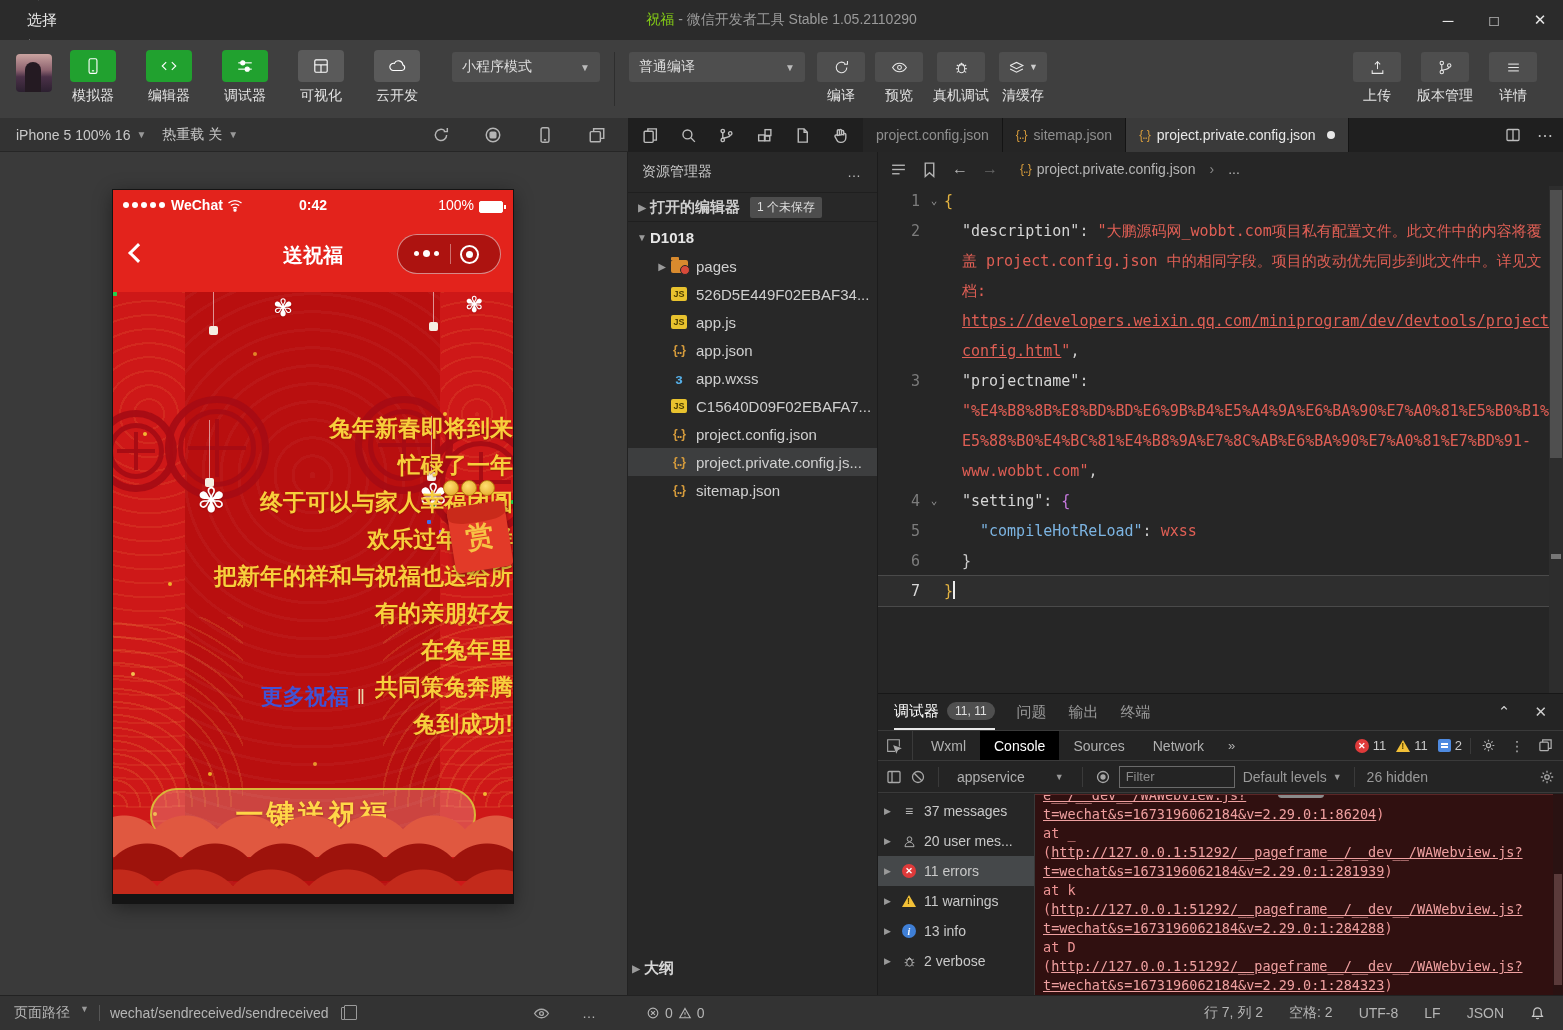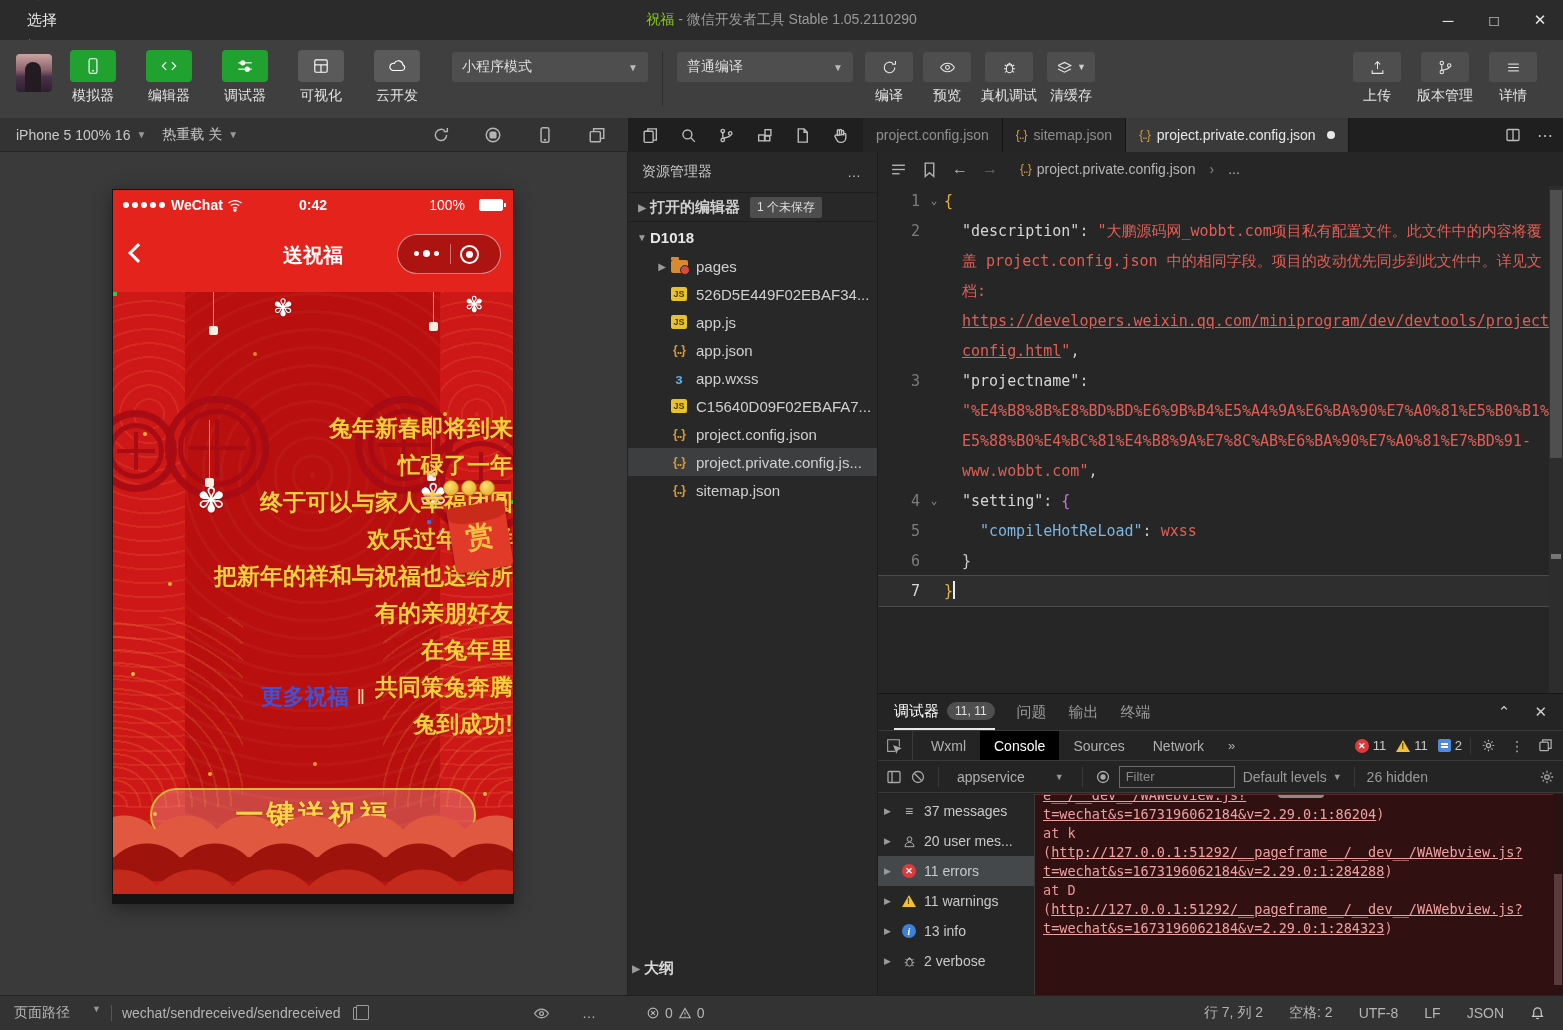--- a/index.html
+++ b/index.html
@@ -27,21 +27,21 @@
   #tb-nav{display:flex;gap:18px;margin-left:64px;padding-top:10px;}
   .tbn{display:flex;flex-direction:column;align-items:center;width:58px;gap:5px;}
   .tbn .tile{width:46px;height:32px;border-radius:4px;display:flex;align-items:center;justify-content:center;color:#fff;}
   .tbn .tile svg{width:18px;height:18px;fill:none;stroke:#fff;}
   .tbn.on .tile{background:#21a12f;}
   .tbn.off .tile{background:#5a5a5a;}
   .tbn .lbl{font-size:14px;color:#e3e3e3;white-space:nowrap;}
   .tb-select{height:30px;margin-top:12px;background:#4e4e4e;border-radius:3px;color:#ddd;font-size:14px;
     display:flex;align-items:center;padding:0 10px;position:relative;}
   .tb-select .caret{margin-left:auto;color:#bbb;font-size:10px;}
-  #mode-select{width:196px;margin-left:26px;}
+  #mode-select{width:148px;margin-left:26px;}
   .tb-vdiv{width:1px;height:54px;background:#2e2e2e;margin:12px 0 0 14px;}
   #compile-select{width:176px;margin-left:14px;}
   #tb-actions{display:flex;gap:10px;margin-left:12px;padding-top:12px;}
   .tba{display:flex;flex-direction:column;align-items:center;gap:5px;}
   .tba .tile{min-width:48px;height:30px;background:#4e4e4e;border-radius:3px;display:flex;align-items:center;justify-content:center;color:#e8e8e8;padding:0 8px;gap:4px;}
   .tba .tile svg{width:17px;height:17px;fill:none;stroke:#e8e8e8;}
   .tba .lbl{font-size:14px;color:#e3e3e3;white-space:nowrap;}
   #tb-right{position:absolute;right:26px;top:0;display:flex;gap:16px;padding-top:12px;}
 
   
@@ -65,21 +65,21 @@
 
   
   #sim{position:absolute;left:0;top:152px;width:628px;height:843px;background:#3a3a3a;border-right:1px solid #222;}
   #phone{position:absolute;left:113px;top:38px;width:400px;height:713px;background:#c41414;outline:1px solid #141414;box-shadow:0 4px 18px rgba(0,0,0,.45);overflow:hidden;}
   #p-status{position:absolute;left:0;top:0;width:100%;height:30px;background:#e3231c;display:flex;align-items:center;color:#fff;font-size:14px;}
   .sig-dots{display:flex;gap:3px;margin-left:10px;margin-right:6px;}
   .sig-dots i{width:6px;height:6px;border-radius:50%;background:#fff;}
   #p-carrier{font-weight:bold;}
   #wifi{width:16px;height:14px;margin-left:4px;}
   #p-time{position:absolute;left:50%;transform:translateX(-50%);font-weight:bold;}
-  #p-batt-wrap{position:absolute;right:10px;display:flex;align-items:center;gap:14px;}
+  #p-batt-wrap{position:absolute;right:10px;display:flex;align-items:flex-end;gap:5px;}
   #batt{width:24px;height:12px;border:1px solid #fff;border-radius:2px;position:relative;background:#fff;}
   #batt::after{content:"";position:absolute;right:-4px;top:3px;width:2px;height:4px;background:#fff;}
   #p-nav{position:absolute;left:0;top:30px;width:100%;height:72px;background:#e3231c;}
   #back-chevron{position:absolute;left:18px;top:26px;width:14px;height:14px;border-left:3px solid #fff;border-bottom:3px solid #fff;transform:rotate(45deg);}
   #p-title{position:absolute;left:50%;top:22px;transform:translateX(-50%);color:#fff;font-size:20px;font-weight:bold;}
   #capsule{position:absolute;right:12px;top:14px;width:104px;height:40px;border:1px solid rgba(255,255,255,.5);border-radius:20px;background:rgba(130,8,8,.55);display:flex;align-items:center;}
   #capsule .dots{display:flex;gap:4px;margin-left:16px;}
   #capsule .dots i{width:5px;height:5px;border-radius:50%;background:#fff;}
   #capsule .dots i:nth-child(2){width:7px;height:7px;margin-top:-1px;}
   #capsule .divider{width:1px;height:20px;background:rgba(255,255,255,.4);margin:0 9px 0 11px;}
@@ -216,21 +216,21 @@
     font-family:"DejaVu Sans Mono","Liberation Mono",monospace;font-size:13.5px;line-height:19px;color:#ee9494;padding:0 4px 0 8px;}
   #con-out .stack-head{margin-top:-9px;}
   .slink{text-decoration:underline;color:#efa0a0;text-align:right;}
   #con-scroll{position:absolute;right:0;top:100px;width:10px;bottom:0;background:#2a1212;}
   #con-thumb{position:absolute;left:1px;top:40%;width:8px;height:55%;background:#5a3a3a;}
   #drawer-handle{position:absolute;left:46%;top:-4px;width:46px;height:7px;background:#8a8a8a;border-radius:4px;}
 
   
   #statusbar{position:absolute;left:0;top:995px;width:1563px;height:35px;background:#333333;display:flex;align-items:center;font-size:14px;color:#b5b5b5;border-top:1px solid #222;}
   #sb-left{display:flex;align-items:center;gap:10px;padding-left:14px;width:628px;flex:none;position:relative;}
-  #sb-path-label{display:flex;align-items:flex-start;gap:22px;}
+  #sb-path-label{display:flex;align-items:flex-start;gap:10px;}
   .sb-div{width:1px;height:16px;background:#555;}
   .copy-ic{width:11px;height:13px;border:1px solid #9a9a9a;border-radius:1px;position:relative;margin-left:2px;}
   .copy-ic::after{content:"";position:absolute;left:2px;top:-3px;width:11px;height:13px;border:1px solid #9a9a9a;border-radius:1px;background:#333;}
   #sb-eye{position:absolute;right:78px;}
   #sb-eye svg{width:17px;height:17px;fill:none;stroke:#a8a8a8;}
   #sb-dots{position:absolute;right:30px;letter-spacing:2px;color:#b5b5b5;}
   #sb-problems{display:flex;align-items:center;gap:5px;padding-left:18px;}
   #sb-problems svg{width:14px;height:14px;fill:none;stroke:#b5b5b5;}
   #sb-right{margin-left:auto;display:flex;align-items:center;gap:26px;padding-right:18px;}
   #sb-bell svg{width:15px;height:15px;fill:none;stroke:#c9c9c9;}
@@ -903,20 +903,21 @@
                 <ellipse cx="8" cy="9.2" rx="3" ry="3.8"></ellipse>
                 <path d="M5.9 6.6a2.1 2.1 0 0 1 4.2 0M8 5.2V3.6M2.8 9.2h2.2M11 9.2h2.2M3.6 5.6l1.8 1.2M12.4 5.6l-1.8 1.2M3.6 12.6l1.8-1.2M12.4 12.6l-1.8-1.2"></path>
               </svg>
             </span>
             <span>2 verbose</span>
           </div>
         </div>
       <div id="con-out">
           <div id="drawer-handle"></div>
           <div class="stack-head"><span class="slink">e__/__dev__/WAWebview.js?t=wechat&amp;s=1673196062184&amp;v=2.29.0:1:86204</span><span>)</span></div>
+          <div><span>    at _ (</span><span class="slink">http://127.0.0.1:51292/__pageframe__/__dev__/WAWebview.js?t=wechat&amp;s=1673196062184&amp;v=2.29.0:1:281939</span><span>)</span></div>
           <div><span>    at k (</span><span class="slink">http://127.0.0.1:51292/__pageframe__/__dev__/WAWebview.js?t=wechat&amp;s=1673196062184&amp;v=2.29.0:1:284288</span><span>)</span></div>
           <div><span>    at D (</span><span class="slink">http://127.0.0.1:51292/__pageframe__/__dev__/WAWebview.js?t=wechat&amp;s=1673196062184&amp;v=2.29.0:1:284323</span><span>)</span></div>
         </div>
     </div>
     <div id="con-scroll">
         <div id="con-thumb"></div>
       </div>
   </div>
 
   <div id="statusbar">

